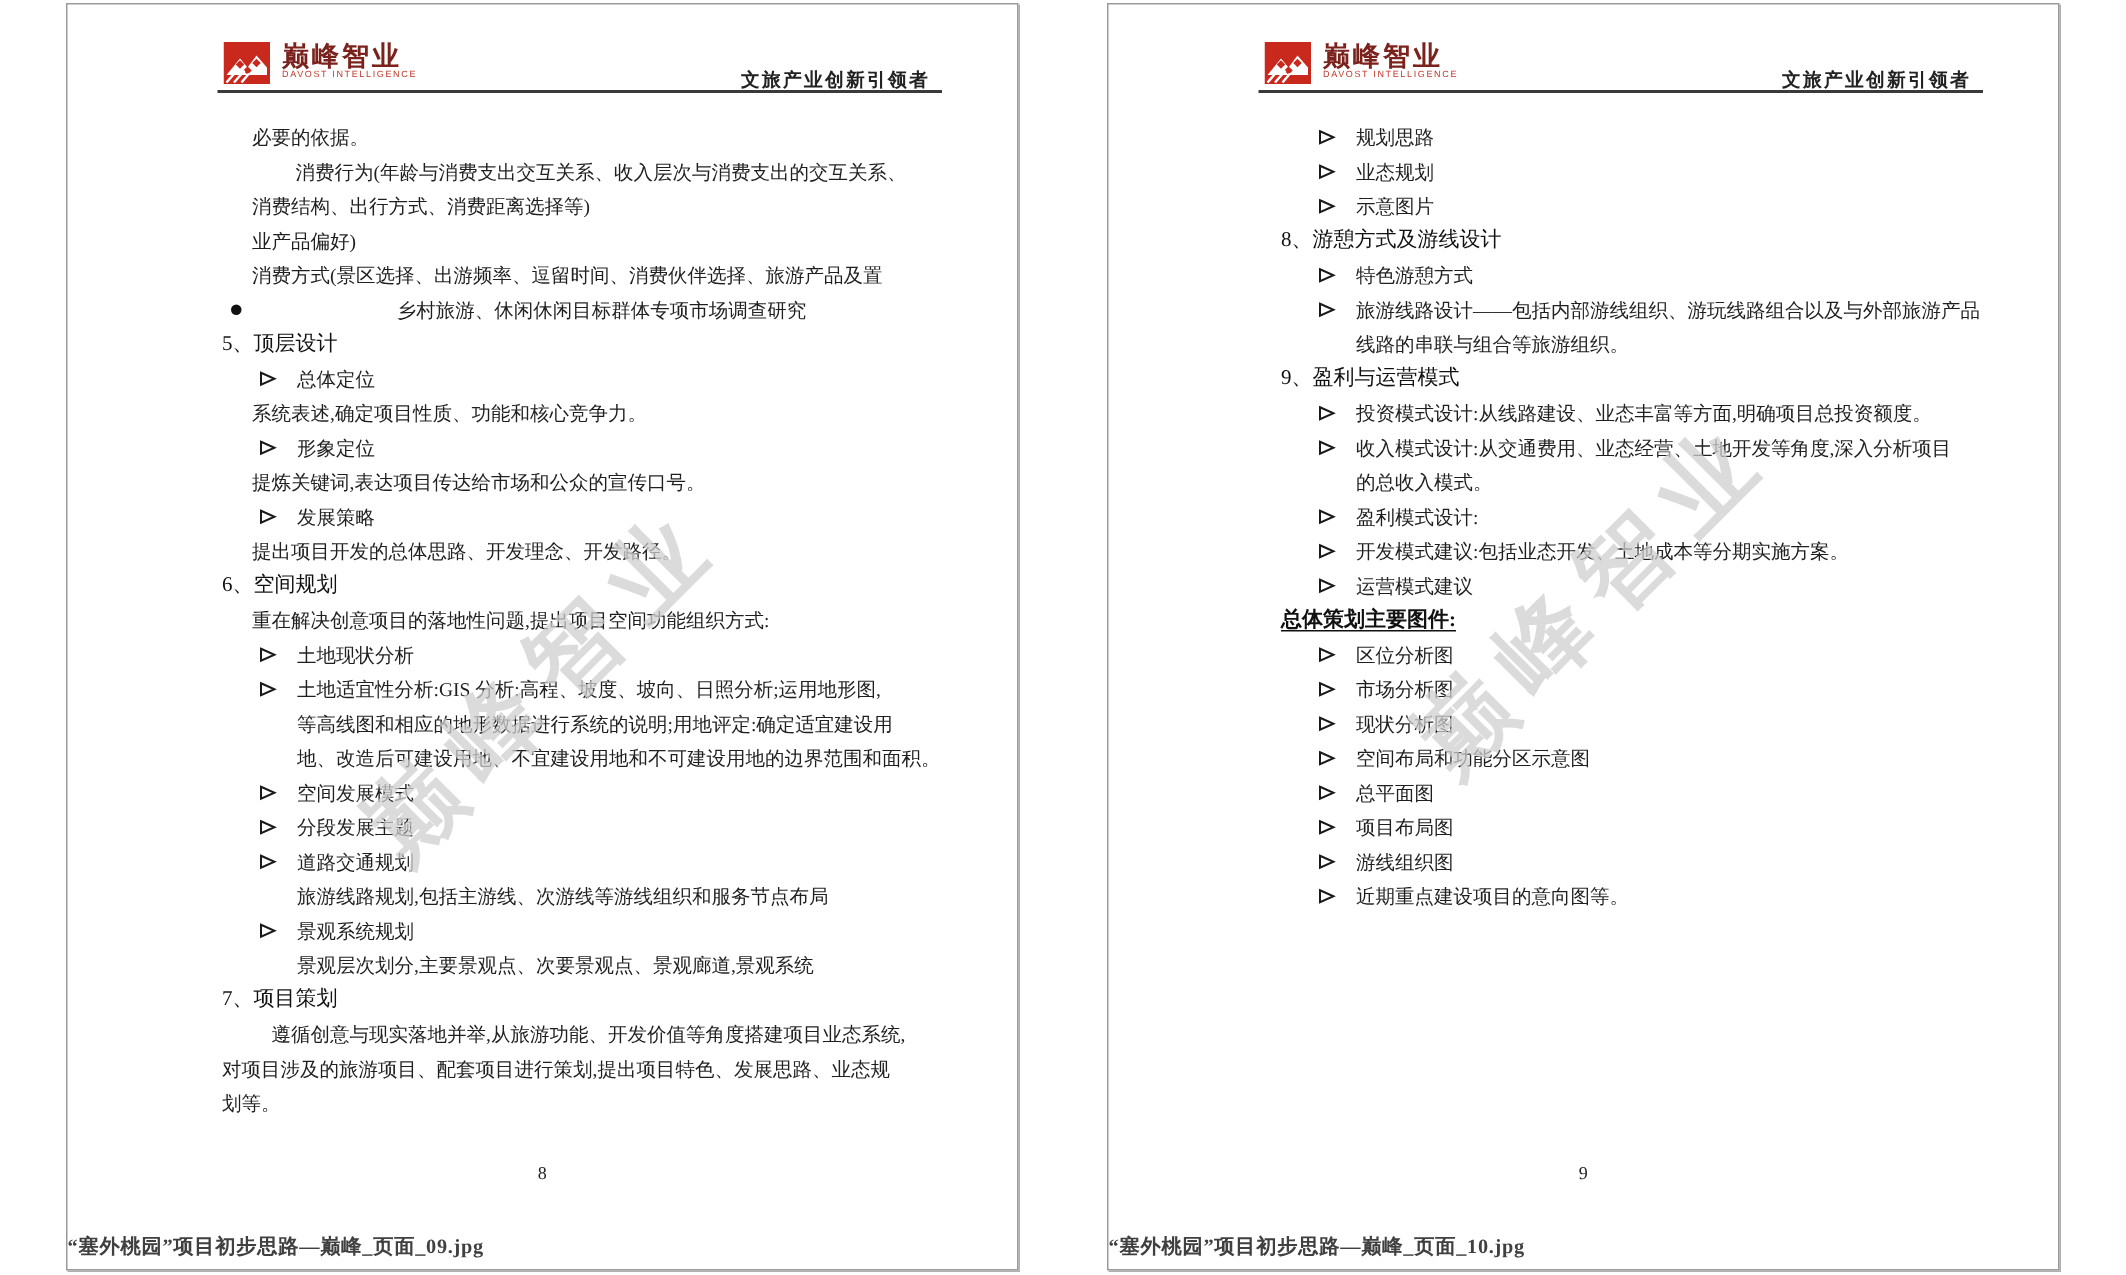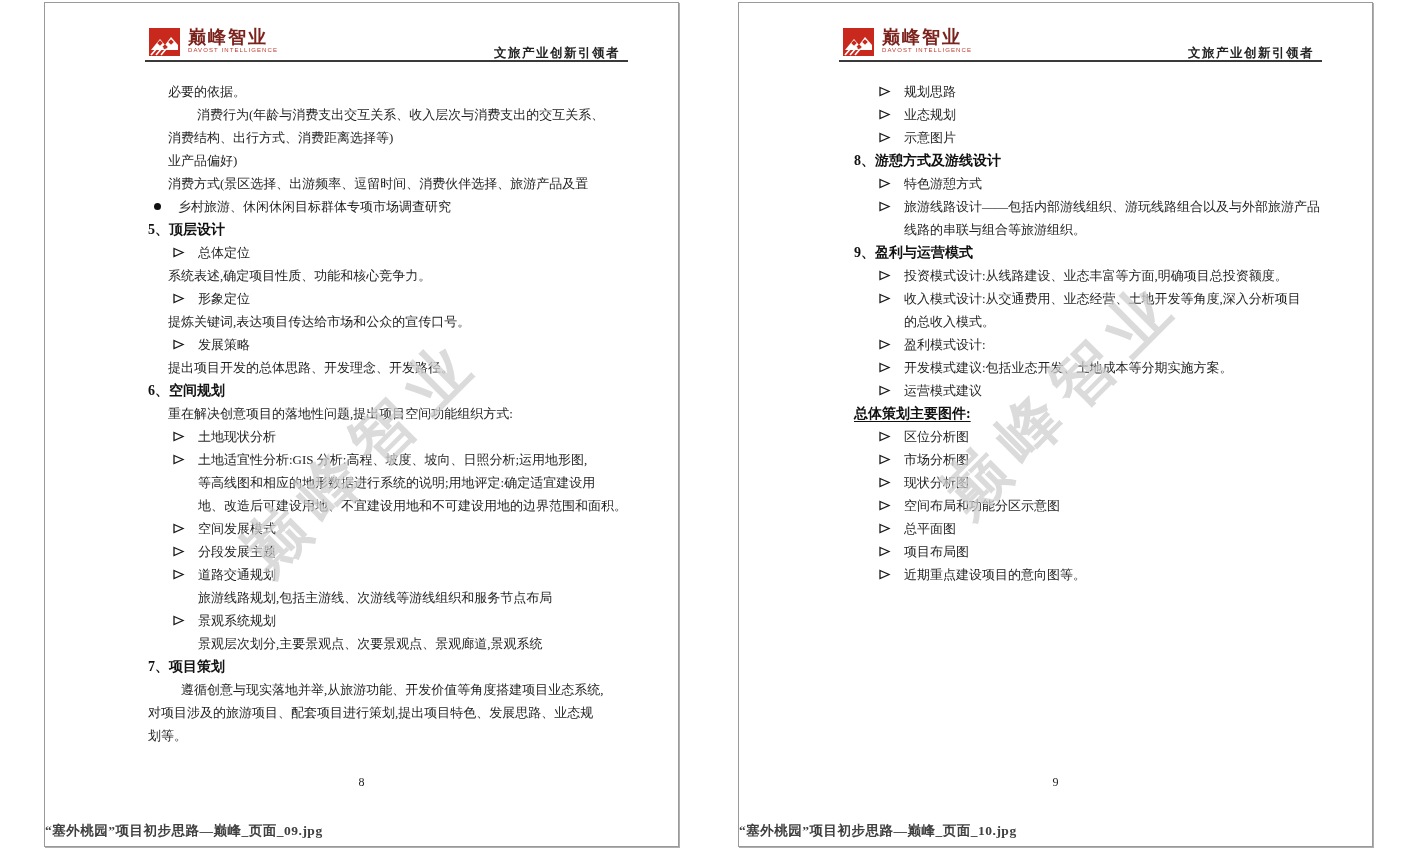--- a/index.html
+++ b/index.html
@@ -27,28 +27,28 @@
     position:absolute;top:42px;right:58px;font-size:12.5px;font-weight:bold;color:#222;
     letter-spacing:1.5px;font-family:"Liberation Sans", sans-serif;
   }
   .hdr-rule{position:absolute;top:57px;left:100px;right:50px;height:2px;background:#3a3a3a;}
 
   
   .pbody{position:absolute;top:77px;width:476px;}
   .page-1 .pbody{left:103px;}
   .page-2 .pbody{left:115px;}
   .line{position:relative;min-height:23px;line-height:23px;font-size:13px;white-space:nowrap;}
-  .L-h  {font-weight:bold;font-size:14px;color:#111;}
+  .L-h  {font-weight:normal;font-size:14px;color:#111;}
   .L-hu {font-weight:bold;font-size:14px;color:#111;text-decoration:underline;text-underline-offset:3px;}
   .L-t0 {padding-left:0;}
   .L-t1 {padding-left:20px;}
   .L-t2 {padding-left:50px;}
   .L-ti {padding-left:49px;}
   .L-ti2{padding-left:33px;}
-  .L-bullet{padding-left:30px;}
+  .L-bullet{padding-left:30px;text-align:center;}
   .L-arrow {padding-left:50px;}
   .mk-dot{
     position:absolute;left:6px;top:8px;width:7px;height:7px;border-radius:50%;background:#111;
   }
   .mk-arrow{position:absolute;left:24px;top:5px;width:13px;height:13px;}
   .mk-arrow svg{display:block;}
 
   
   .watermark{
     position:absolute;color:#cfcfcf;opacity:.75;font-weight:bold;font-size:62px;
@@ -269,20 +269,25 @@
           </span><span class="txt">总平面图</span></div>
         <div class="line L-arrow"><span class="mk-arrow">
             <svg width="13" height="13" viewBox="0 0 13 13">
               <path d="M2 2.5 L11 6.5 L2 10.5 Z" fill="#ffffff" stroke="#1a1a1a" stroke-width="1.3" stroke-linejoin="miter"></path>
             </svg>
           </span><span class="txt">项目布局图</span></div>
         <div class="line L-arrow"><span class="mk-arrow">
             <svg width="13" height="13" viewBox="0 0 13 13">
               <path d="M2 2.5 L11 6.5 L2 10.5 Z" fill="#ffffff" stroke="#1a1a1a" stroke-width="1.3" stroke-linejoin="miter"></path>
             </svg>
+          </span><span class="txt">游线组织图</span></div>
+        <div class="line L-arrow"><span class="mk-arrow">
+            <svg width="13" height="13" viewBox="0 0 13 13">
+              <path d="M2 2.5 L11 6.5 L2 10.5 Z" fill="#ffffff" stroke="#1a1a1a" stroke-width="1.3" stroke-linejoin="miter"></path>
+            </svg>
           </span><span class="txt">近期重点建设项目的意向图等。</span></div>
       </div>
 
     <div class="watermark">巅峰智业</div>
     <div class="page-number">9</div>
     <div class="caption">“塞外桃园”项目初步思路—巅峰_页面_10.jpg</div>
   </section>
 
 </div>
 

